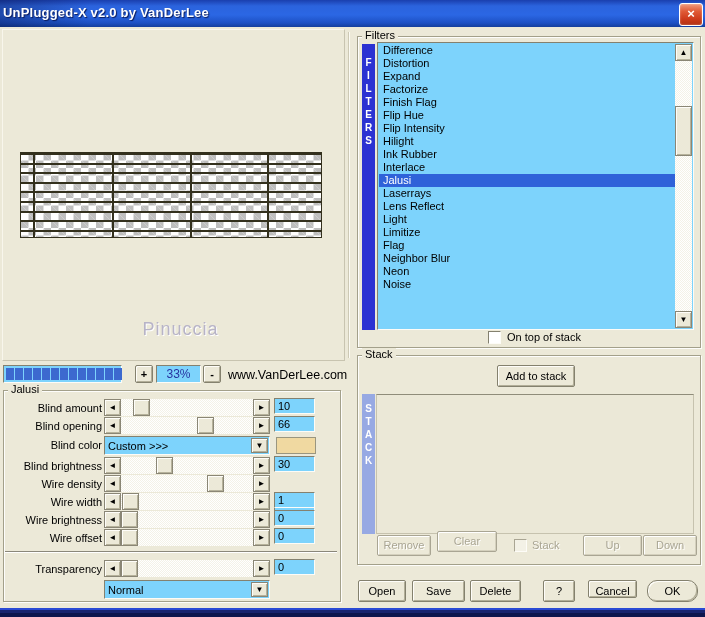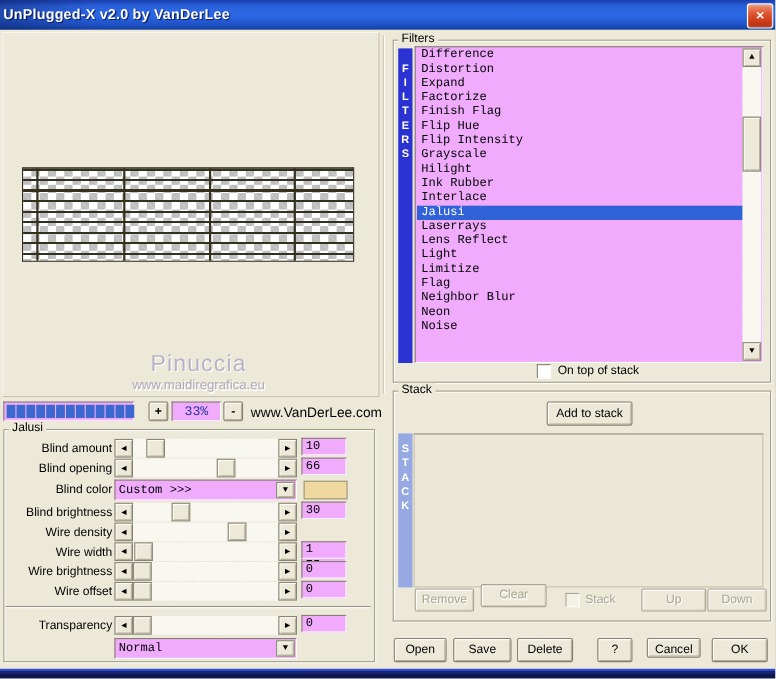--- a/index.html
+++ b/index.html
@@ -13,21 +13,21 @@
   .title-text{position:absolute;left:3px;top:0;line-height:25px;color:#fff;font-size:13px;
     font-weight:bold;text-shadow:1px 1px 1px #0a1a5a;letter-spacing:.2px;}
   .close-btn{position:absolute;left:679px;top:3px;width:22px;height:21px;border:1px solid #fff;
     border-radius:3px;background:linear-gradient(180deg,#f09a7c 0%,#e05a36 35%,#cf3c1c 70%,#b02e10 100%);
     color:#fff;font-weight:bold;font-size:13px;text-align:center;line-height:19px;
     box-shadow:inset 0 0 2px rgba(255,255,255,.5);}
 
   
   .raised{background:#ece9d8;border:1px solid #8a8675;
     box-shadow:inset 1px 1px 0 #fefdf9, inset -1px -1px 0 #b6b29b;box-sizing:border-box;}
-  .sunken{background:#f0abfc;border:1px solid;border-color:#84816f #fdfcf7 #fdfcf7 #84816f;box-sizing:border-box;font-family:Liberation Mono, monospace;}
+  .sunken{background:#7dd3fc;border:1px solid;border-color:#84816f #fdfcf7 #fdfcf7 #84816f;box-sizing:border-box;}
   .btn{position:absolute;background:#ece9d8;border:1px solid #84816e;border-radius:2px;
     box-shadow:inset 1px 1px 0 #fefdf9, inset -1px -1px 0 #b2ae98;box-sizing:border-box;
     text-align:center;font-size:11px;}
   .btn.disabled{color:#a9a593;text-shadow:1px 1px 0 #fff;border-color:#a9a593;
     box-shadow:inset 1px 1px 0 #fff, inset -1px -1px 0 #d4d0bd;}
   .gbox{position:absolute;border:1px solid #a3a08a;box-sizing:border-box;
     box-shadow:inset 1px 1px 0 rgba(255,255,255,.9), 1px 1px 0 rgba(255,255,255,.9);}
   .glabel{position:absolute;top:-8px;left:4px;background:#ece9d8;padding:0 3px;font-size:11px;}
   .cb{position:absolute;width:13px;height:13px;background:#fff;border:1px solid;
     border-color:#84816f #fdfcf7 #fdfcf7 #84816f;box-sizing:border-box;}
@@ -44,21 +44,21 @@
   .preview-panel{position:absolute;left:2px;top:29px;width:343px;height:332px;
     border:1px solid #f8f6ec;border-right-color:#c8c4b0;border-bottom-color:#c8c4b0;box-sizing:border-box;}
   .blinds{position:absolute;left:17px;top:122px;width:302px;height:86px;background-color:#fff;
     background-image:
       repeating-linear-gradient(180deg,#33301d 0px,#33301d 2px,transparent 2px,transparent 9.6px),
       linear-gradient(45deg,#bebebe 25%,transparent 25%,transparent 75%,#bebebe 75%),
       linear-gradient(45deg,#bebebe 25%,transparent 25%,transparent 75%,#bebebe 75%);
     background-size:auto,15px 15px,15px 15px;background-position:0 0,0 0,7.5px 7.5px;
     border:1px solid #33301d;box-sizing:border-box;}
   .wire{position:absolute;top:0;bottom:0;width:2px;background:#33301d;}
-  .wm1{position:absolute;top:289px;left:14px;right:0;text-align:center;font-size:21px;
+  .wm1{position:absolute;top:289px;left:14px;right:0;text-align:center;font-size:18px;
     letter-spacing:1px;color:#b7b3c7;text-shadow:1px 1px 0 #fff;}
   .wm2{position:absolute;top:313px;left:14px;right:0;text-align:center;font-size:12px;
     color:#aeaabd;text-shadow:1px 1px 0 #fff;}
   .vdivider{position:absolute;left:348px;top:32px;width:1px;height:326px;background:#cdc9b5;
     box-shadow:1px 0 0 #fbfaf3;}
 
   
   .progress{position:absolute;left:3px;top:365px;width:119px;height:18px;}
   .segwrap{position:absolute;left:2px;top:2px;right:2px;bottom:2px;display:flex;gap:1px;align-items:center;}
   .seg{width:8px;height:12px;background:#3c69cf;flex:0 0 auto;}
@@ -112,21 +112,20 @@
   </div>
 
   <div class="preview-panel">
     <div class="blinds">
       <div class="wire" style="left:12px"></div>
       <div class="wire" style="left:91px"></div>
       <div class="wire" style="left:169px"></div>
       <div class="wire" style="left:246px"></div>
     </div>
     <div class="wm1">Pinuccia</div>
-    <div class="wm2">www.maidiregrafica.eu</div>
   </div>
   <div class="vdivider"></div>
 
   <div class="progress sunken">
     <div class="segwrap" id="seg-wrap">
         <div class="seg"></div>
         <div class="seg"></div>
         <div class="seg"></div>
         <div class="seg"></div>
         <div class="seg"></div>
@@ -240,21 +239,20 @@
     </div>
   <div class="listbox sunken">
     <div class="fitems" id="filter-items">
         <div class="fitem">Difference</div>
         <div class="fitem">Distortion</div>
         <div class="fitem">Expand</div>
         <div class="fitem">Factorize</div>
         <div class="fitem">Finish Flag</div>
         <div class="fitem">Flip Hue</div>
         <div class="fitem">Flip Intensity</div>
-        <div class="fitem">Grayscale</div>
         <div class="fitem">Hilight</div>
         <div class="fitem">Ink Rubber</div>
         <div class="fitem">Interlace</div>
         <div class="fitem sel">Jalusi</div>
         <div class="fitem">Laserrays</div>
         <div class="fitem">Lens Reflect</div>
         <div class="fitem">Light</div>
         <div class="fitem">Limitize</div>
         <div class="fitem">Flag</div>
         <div class="fitem">Neighbor Blur</div>
@@ -291,17 +289,17 @@
     </div>
   <div class="cb disabled" style="left:514px;top:539px;"></div>
   <div class="cblabel disabled" style="left:532px;top:539px;">Stack</div>
 
   <div id="footer-buttons">
       <div class="btn" style="left:358px;top:580px;width:48px;height:22px;line-height:20px;">Open</div>
       <div class="btn" style="left:412px;top:580px;width:53px;height:22px;line-height:20px;">Save</div>
       <div class="btn" style="left:470px;top:580px;width:51px;height:22px;line-height:20px;">Delete</div>
       <div class="btn" style="left:543px;top:580px;width:32px;height:22px;line-height:20px;">?</div>
       <div class="btn" style="left:588px;top:580px;width:49px;height:18px;line-height:20px;">Cancel</div>
-      <div class="btn" style="left:647px;top:580px;width:51px;height:22px;line-height:20px;">OK</div>
+      <div class="btn" style="left:647px;top:580px;width:51px;height:22px;line-height:20px;border-radius:10px;">OK</div>
     </div>
 
   <div class="bottom-strip"></div>
 </div>
 
 </body></html>

